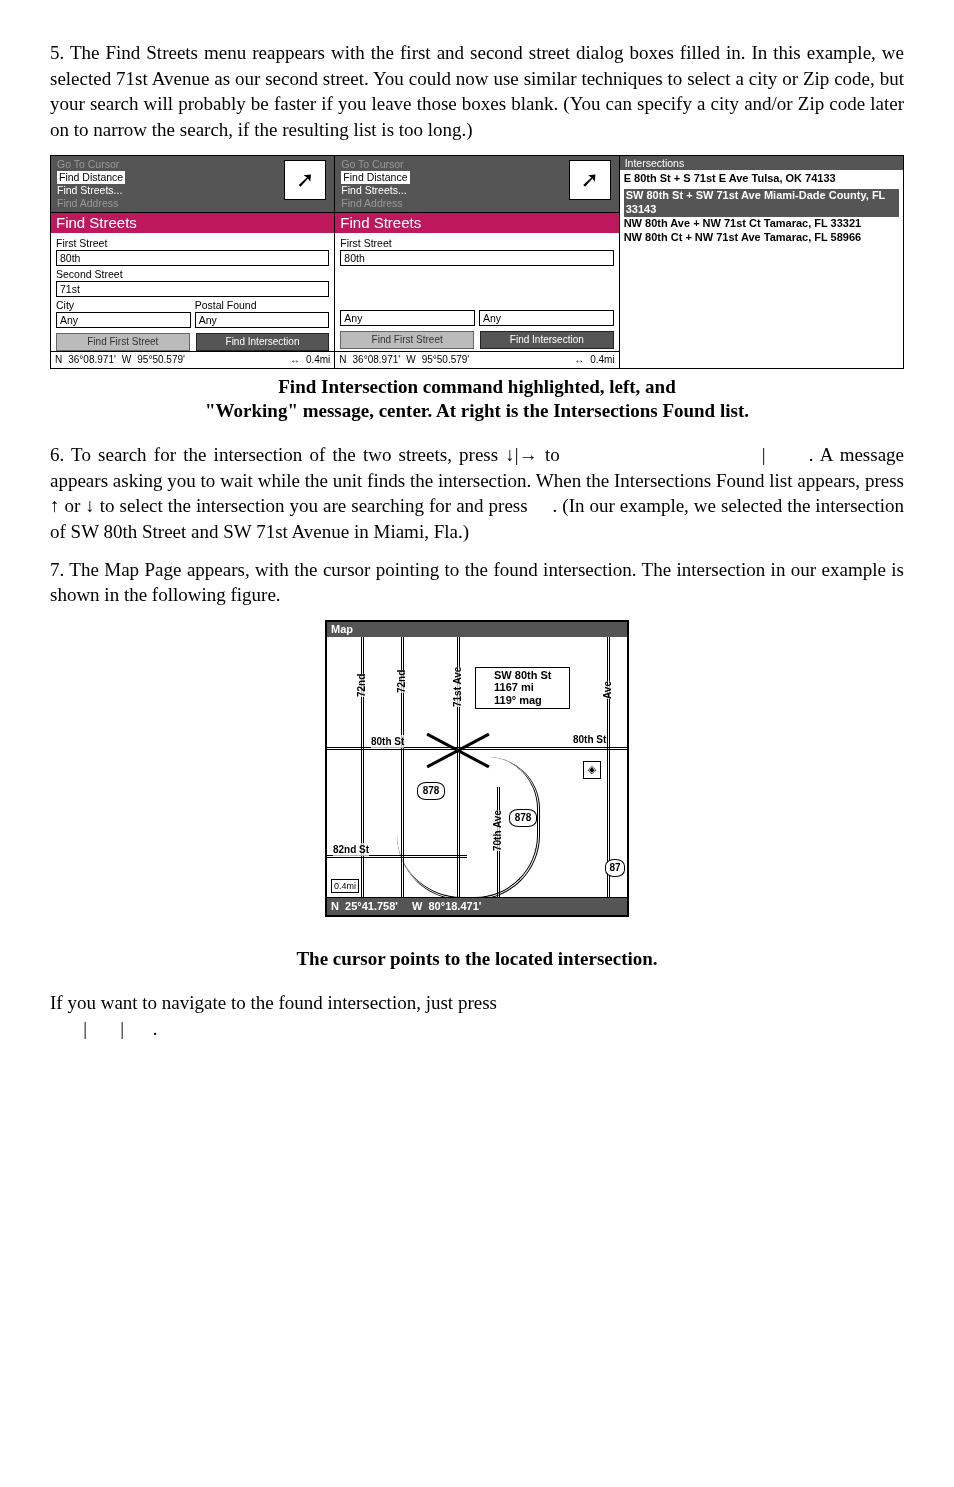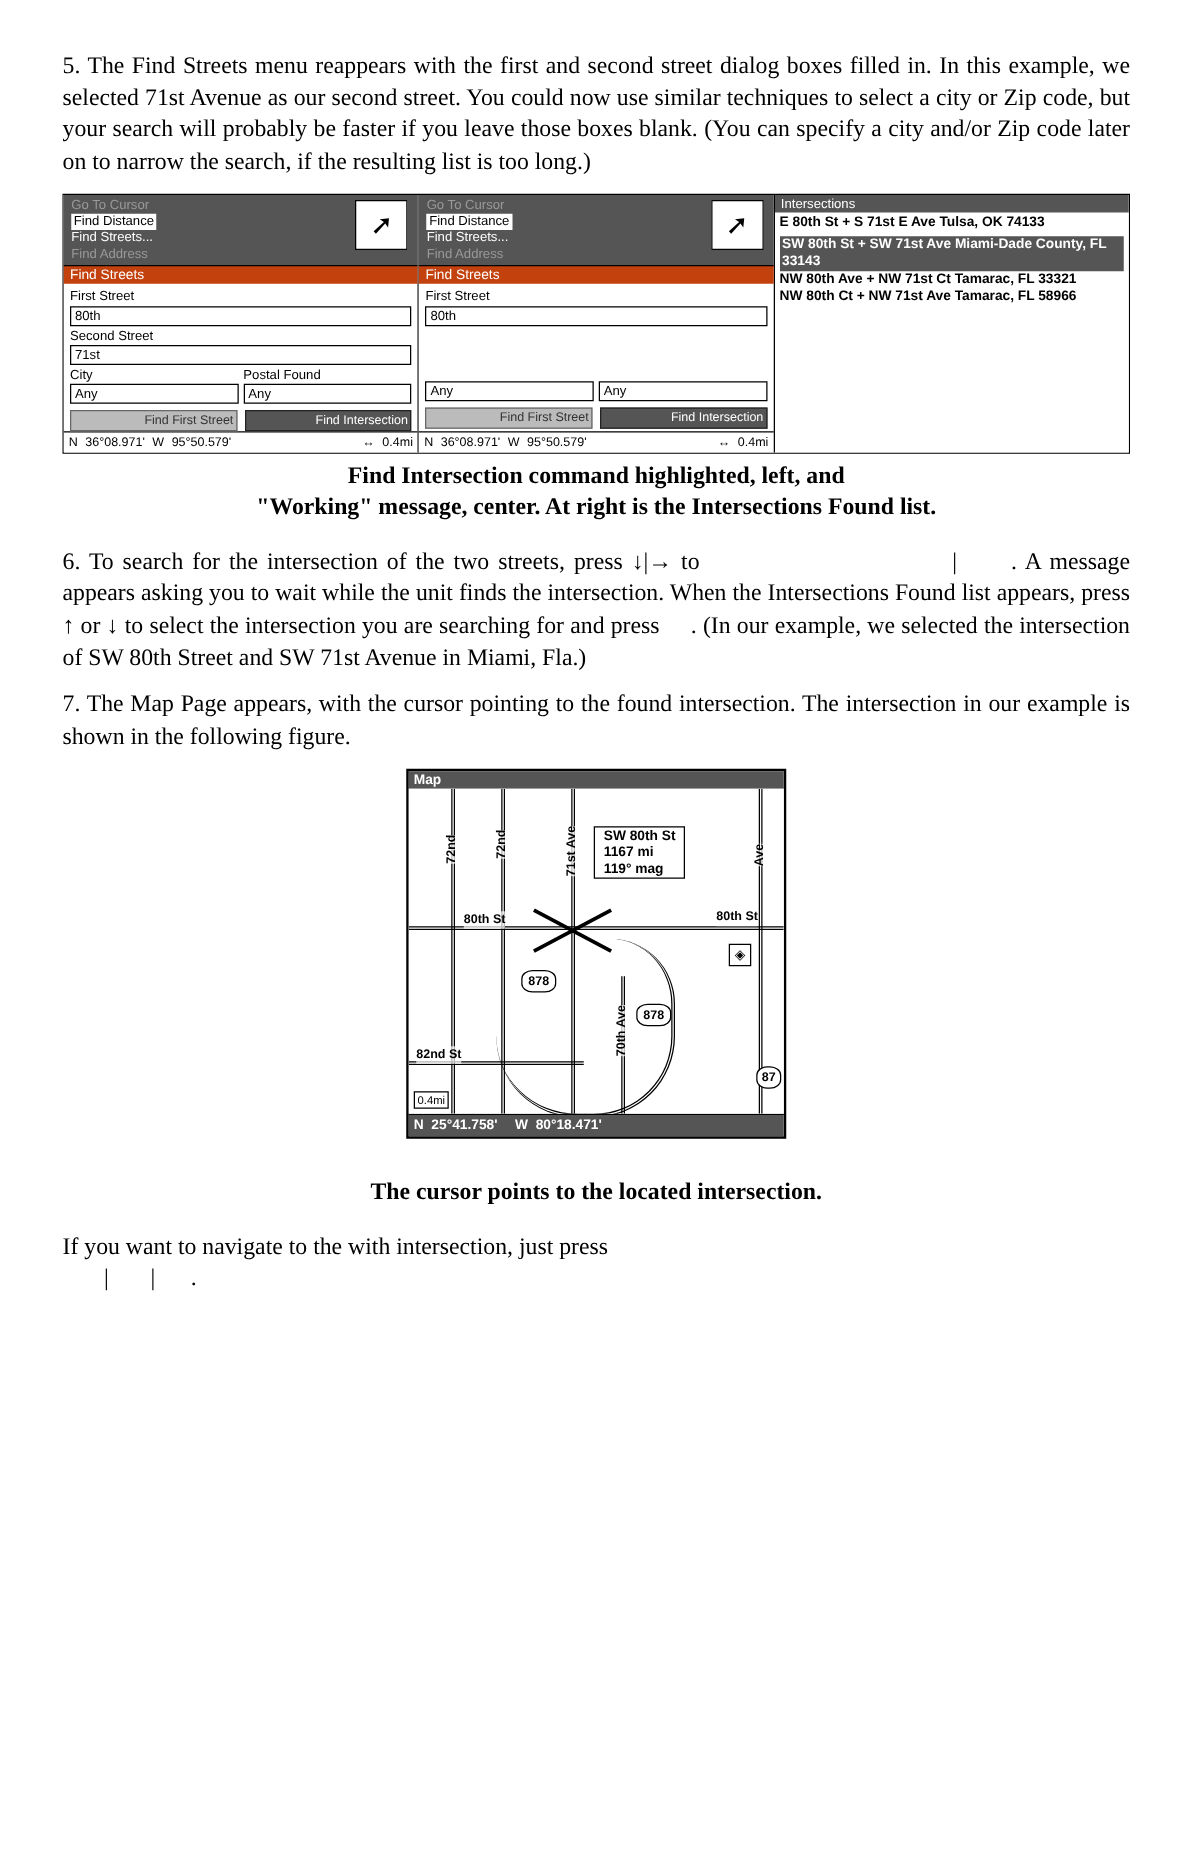--- a/index.html
+++ b/index.html
@@ -59,23 +59,23 @@
     position: absolute;
     top: 4px; right: 8px;
     width: 40px; height: 38px;
     background: #fff;
     border: 1px solid #000;
     display:flex;align-items:center;justify-content:center;
     font-size: 22px;
   }
 
   .dlg-title {
-    background: #c2410c;
+    background: #be185d;
     color: #fff;
-    font-size: 11px;
+    font-size: 15px;
     padding: 0 5px;
     border-top: 1px solid #000;
   }
   .form-area {
     padding: 2px 5px 0 5px;
     position: relative;
     flex: 1 1 auto;
   }
   .lbl { font-size: 10.5px; margin-top: 1px; }
   .field {
@@ -89,21 +89,21 @@
   }
   .two-col { display: flex; gap: 4px; }
   .two-col > div { flex: 1; }
   .btn-row {
     display: flex;
     gap: 6px;
     margin-top: 5px;
   }
   .btn-3d {
     flex: 1;
-    text-align: right;
+    text-align: center;
     font-size: 10px;
     background: #bbb;
     border: 1px solid #666;
     padding: 1px 2px;
     color: #333;
   }
   .btn-3d.hl {
     background: #555;
     color: #fff;
     border-color: #222;
@@ -215,21 +215,21 @@
     content: ""; position: absolute; inset: 0;
     background: #000;
     height: 3px; top: 50%;
     transform: rotate(28deg);
   }
   .cursor-x::after { transform: rotate(-28deg); }
   .info-box {
     position: absolute;
     border: 1px solid #000;
     background: #fff;
-    padding: 1px 7px;
+    padding: 1px 18px;
     font-size: 11px;
     line-height: 1.15;
     font-weight: bold;
   }
   .compass-icon {
     position: absolute;
     width: 16px; height: 16px;
     border: 1px solid #000;
     background: #fff;
     font-size: 11px;
@@ -439,19 +439,19 @@
     <span><span>W</span>&nbsp;&nbsp;<span>80°18.471'</span></span>
   </div>
 </div>
 
 <p class="caption">
   <br>
   <span>The cursor points to the located intersection.</span>
 </p>
 
 <p class="body-text">
-  <span>If you want to navigate to the with intersection, just press </span><br>
+  <span>If you want to navigate to the found intersection, just press </span><br>
   &nbsp;&nbsp;&nbsp;&nbsp;&nbsp;&nbsp;
   <span>|</span>
   &nbsp;&nbsp;&nbsp;&nbsp;&nbsp;
   <span>|</span>
   &nbsp;&nbsp;&nbsp;&nbsp;&nbsp;.
 </p>
 
 </body></html>

